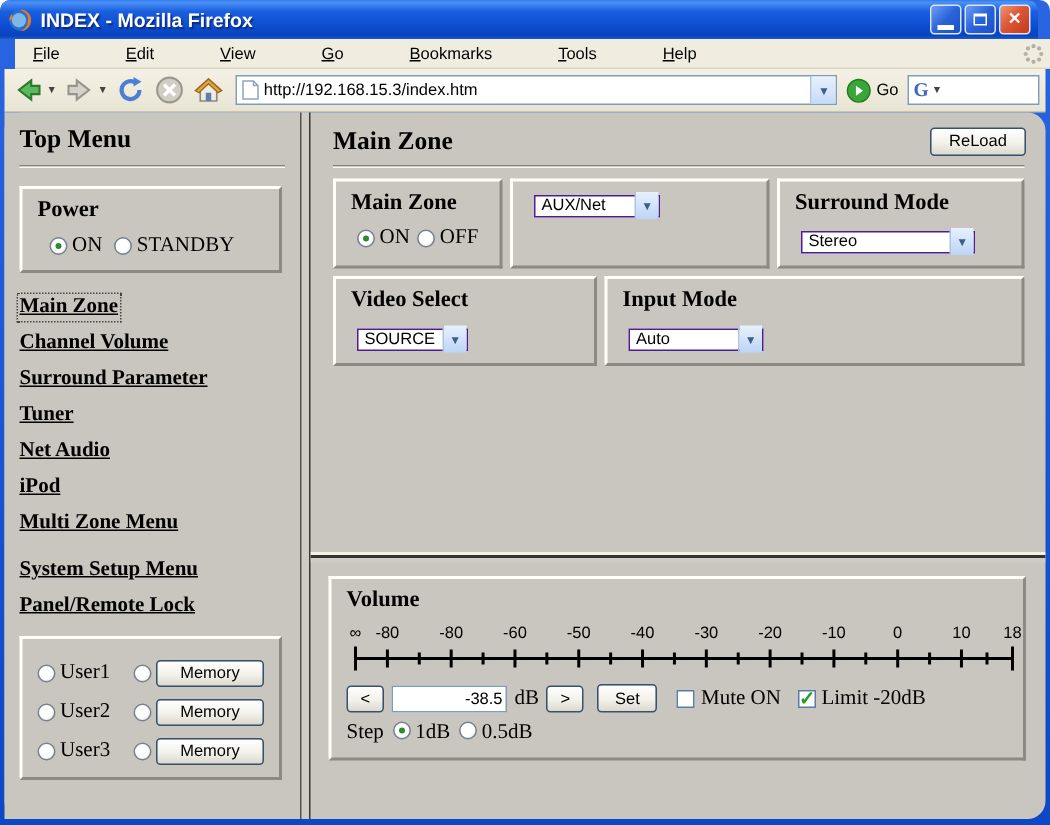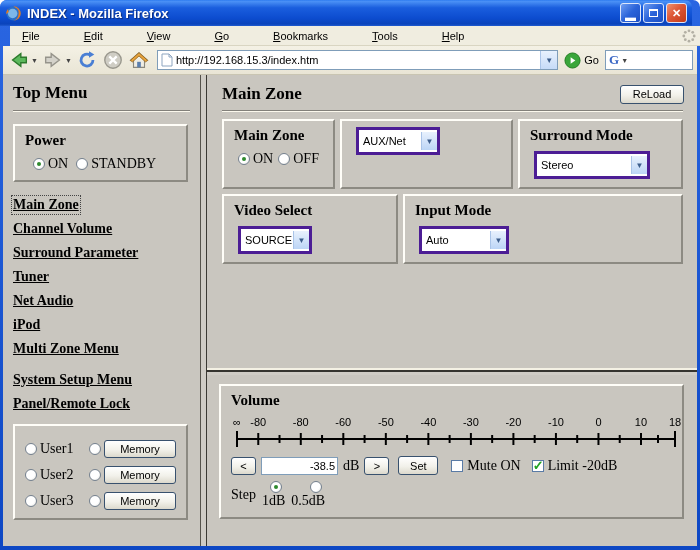--- a/index.html
+++ b/index.html
@@ -53,21 +53,21 @@
     font-size:8px; color:#3d5e8c; }
   .go-group { display:flex; align-items:center; gap:3px; margin-right:4px; }
   .go-label { font-size:11px; color:#000; }
   .searchbox { width:88px; height:20px; background:#fff; border:1px solid #7f9db9;
     display:flex; align-items:center; padding:0 3px; gap:1px; }
   .g-logo { font-family:"Liberation Serif",serif; font-weight:bold; font-size:13px; color:#3b67c5; }
   .search-input { flex:1; border:none; outline:none; width:50px; font-size:11px; background:transparent; }
 
   
   .page { position:absolute; top:75px; left:3px; width:694px; height:471px;
-    display:flex; background:#c9c6bf; color:#000; }
+    display:flex; background:#c9c6bf; color:#000;border-radius:12px; }
   .sidebar { width:197px; height:100%; background:#c9c6bf; overflow:hidden; }
   .vdivider { width:7px; background:#cfccc5; border-left:1px solid #55524a;
     border-right:1px solid #3a3832; }
   .maincol { flex:1; display:flex; flex-direction:column; overflow:hidden; }
   .topframe { height:293px; overflow:hidden; }
   .hdivider { height:7px;
     background:linear-gradient(180deg,#f4f1e4 0,#f4f1e4 2px,#35342f 2px,#35342f 4px,#cfccc5 4px); }
   .bottomframe { flex:1; overflow:hidden; }
 
   h2.pgtitle { font-family:"Liberation Serif",serif; font-size:17px; font-weight:bold; }
@@ -85,21 +85,21 @@
   .radio.checked::after { content:""; position:absolute; left:3px; top:3px; width:4px;
     height:4px; border-radius:50%; background:#2f8a2f; }
   .checkbox { display:inline-block; width:12px; height:12px; border:1px solid #5a7ba6;
     background:#fff; position:relative; vertical-align:-2px; margin-right:4px; flex:none; }
   .checkbox.checked::after { content:"\2713"; position:absolute; left:0px; top:-3px;
     color:#21a121; font-size:13px; font-weight:bold; }
   .xpbtn { display:inline-flex; align-items:center; justify-content:center;
     border:1px solid #38516e; border-radius:3px; font-size:11px;
     font-family:"Liberation Sans",sans-serif; color:#000;
     background:linear-gradient(180deg,#ffffff,#f2f1ea 55%,#dcd9cd); padding:1px 8px; height:19px; }
-  .select { display:inline-flex; height:28px; border:3px solid #4c1d95; background:#fff;
+  .select { display:inline-flex; height:15px; border:1px solid #4c1d95; background:#fff;
     font-size:11px; align-items:center; }
   .select .val { flex:1; padding:0 4px; white-space:nowrap; overflow:hidden; }
   .select .drop { width:16px; height:18px; background:linear-gradient(180deg,#e8f1fd,#bcd5f6);
     border-left:1px solid #aac4e8; display:flex; align-items:center; justify-content:center;
     font-size:8px; color:#3d5e8c; flex:none; }
 
   
   .sidebar .inner { padding:8px 10px; }
   .power-panel { margin:10px 2px 0 0; }
   .radio-row { display:flex; align-items:center; font-family:"Liberation Serif",serif;
@@ -136,21 +136,21 @@
   .scale svg { position:absolute; left:0; top:14px; }
   .vol-controls { display:flex; align-items:center; gap:5px; margin-top:4px;
     font-family:"Liberation Serif",serif; font-size:14px; }
   .vol-controls .xpbtn.sm { width:25px; height:18px; padding:0; }
   .vol-controls input.volval { width:77px; height:18px; border:1px solid #7f9db9;
     font-size:11px; text-align:right; padding-right:2px; outline:none;
     font-family:"Liberation Sans",sans-serif; }
   .chk { display:flex; align-items:center; }
   .step-row { display:flex; align-items:center; gap:6px; margin-top:6px;
     font-family:"Liberation Serif",serif; font-size:14px; }
-  .step-row .opt { display:flex; align-items:flex-end;flex-direction:column; }
+  .step-row .opt { display:flex; align-items:flex-start; }
 </style>
 </head>
 <body>
 
 <div class="window">
 
   <div class="titlebar">
     <svg class="fx-icon" viewBox="0 0 20 20">
       <circle cx="10" cy="10" r="8.3" fill="#2a6fc9"></circle>
       <circle cx="9" cy="10" r="5.6" fill="#7db6e8"></circle>

